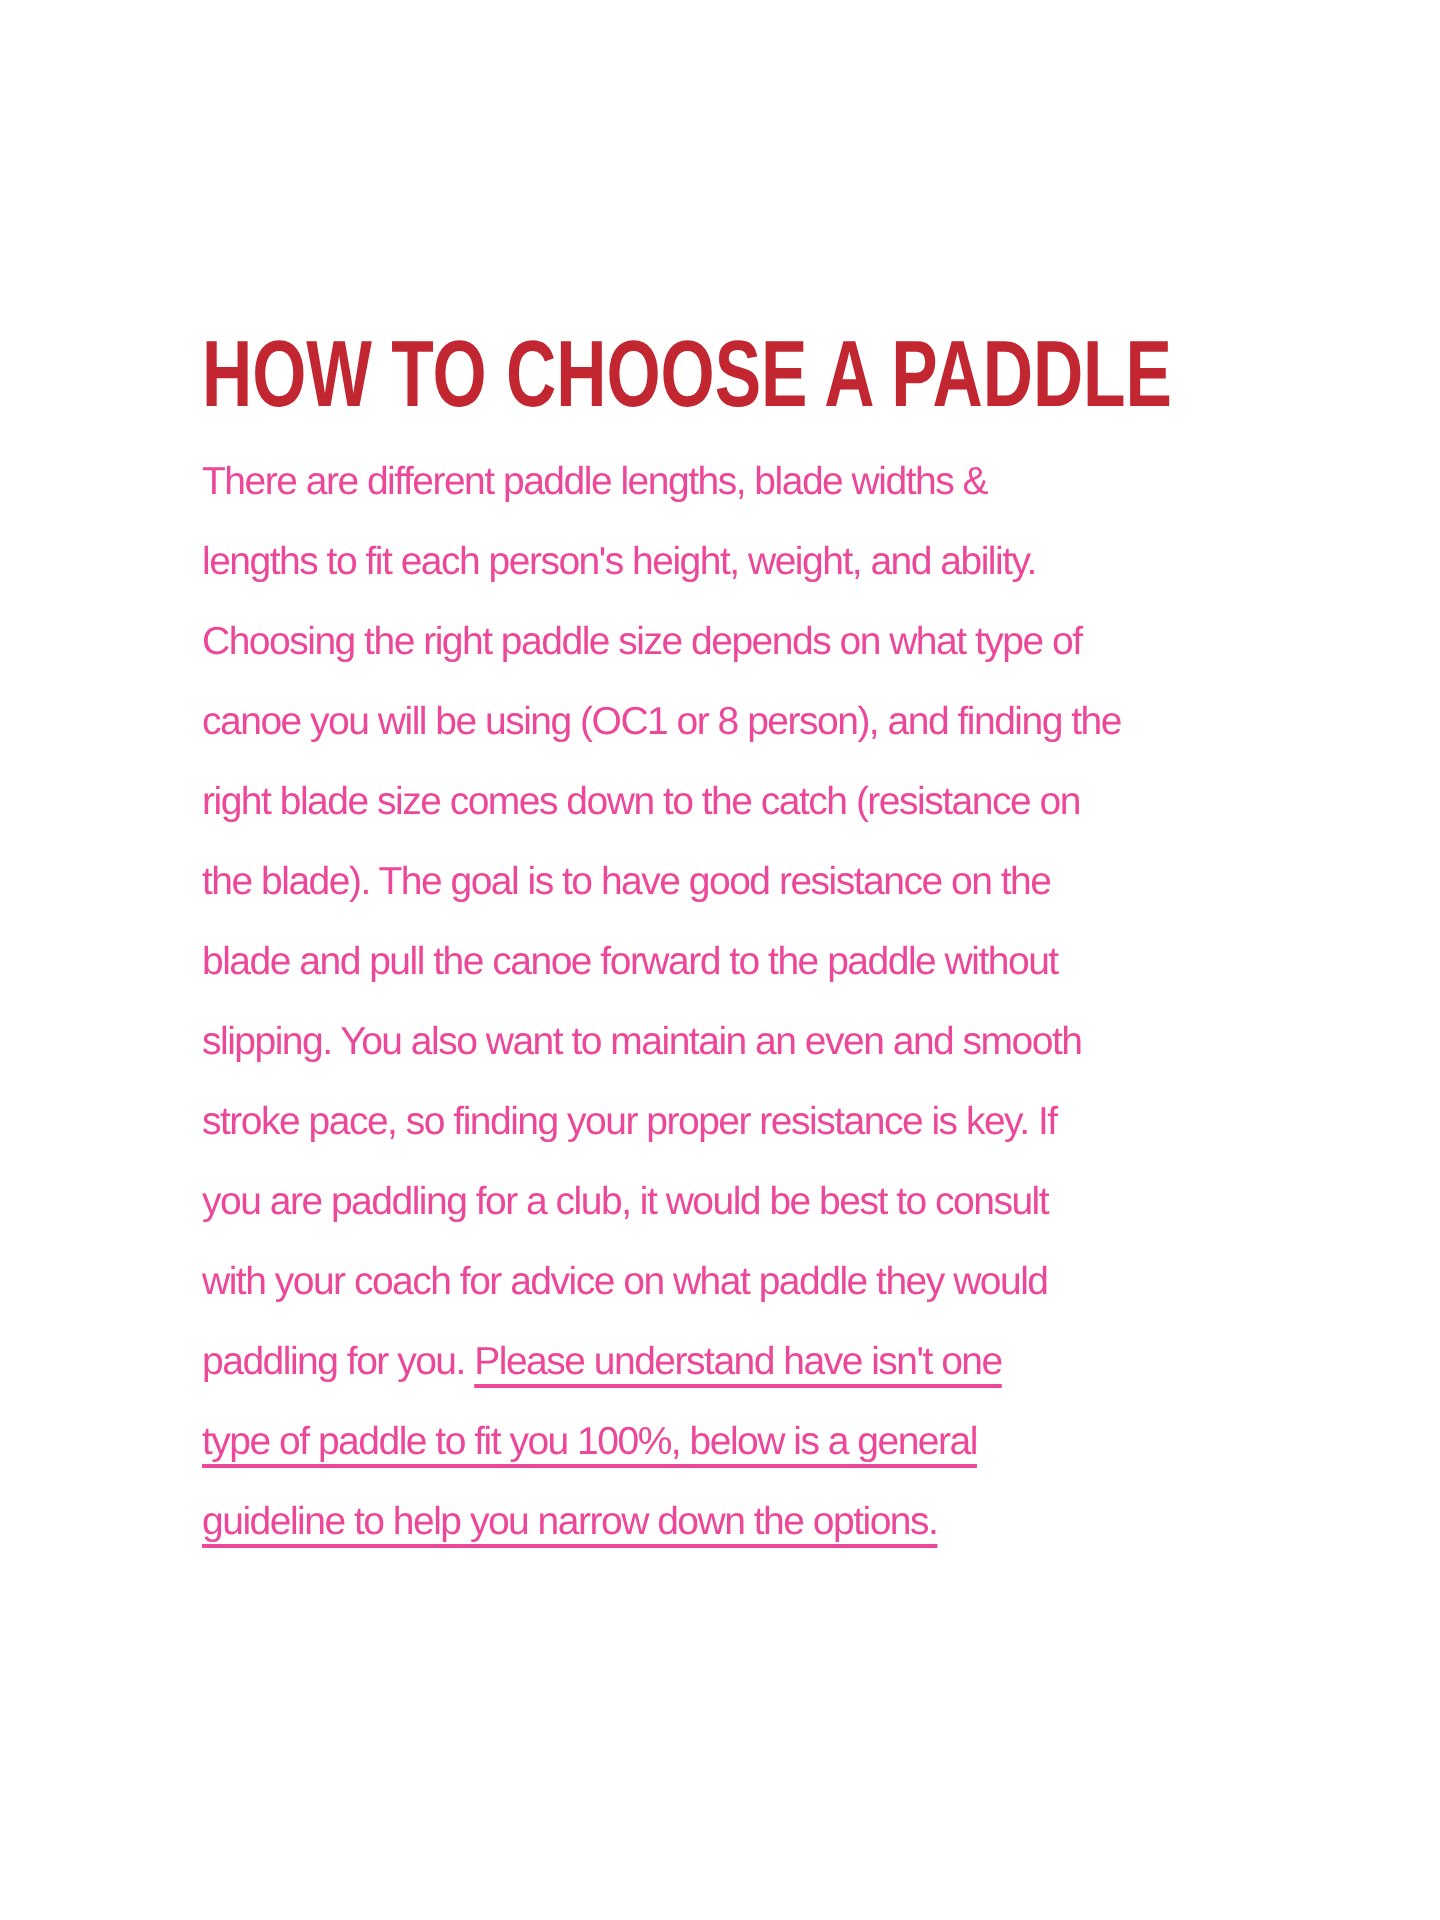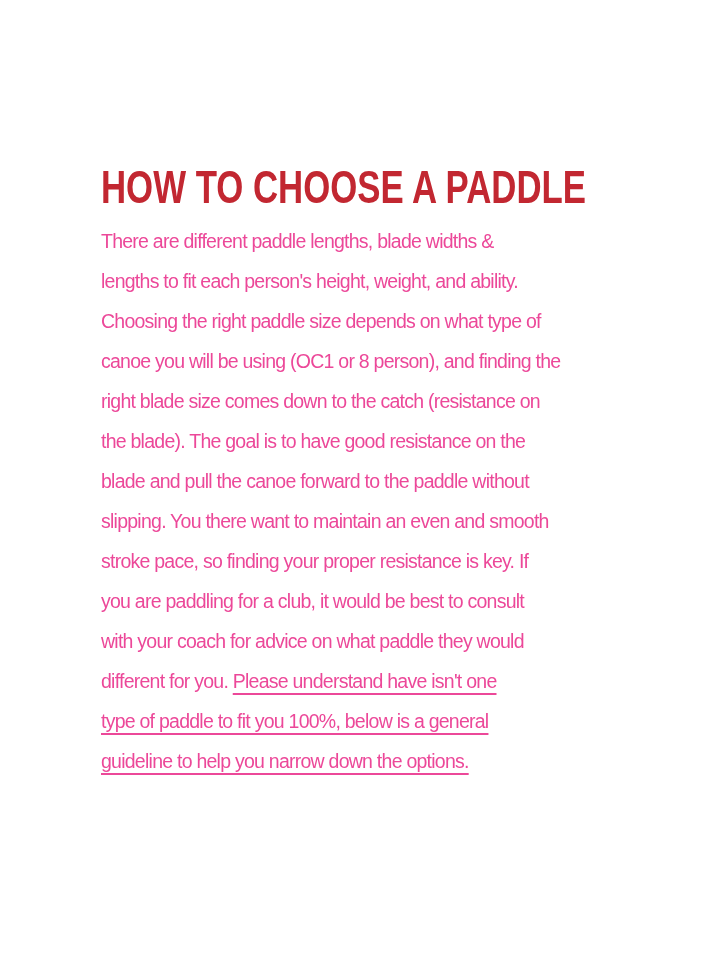--- a/index.html
+++ b/index.html
@@ -58,22 +58,22 @@
 
   <div class="body-copy" style="color: #ec4899;">
 
     <span class="body-line"><span>There are different paddle lengths, blade widths &amp;</span><span class="ul"></span></span>
     <span class="body-line"><span>lengths to fit each person's height, weight, and ability.</span><span class="ul"></span></span>
     <span class="body-line"><span>Choosing the right paddle size depends on what type of</span><span class="ul"></span></span>
     <span class="body-line"><span>canoe you will be using (OC1 or 8 person), and finding the</span><span class="ul"></span></span>
     <span class="body-line"><span>right blade size comes down to the catch (resistance on</span><span class="ul"></span></span>
     <span class="body-line"><span>the blade). The goal is to have good resistance on the</span><span class="ul"></span></span>
     <span class="body-line"><span>blade and pull the canoe forward to the paddle without</span><span class="ul"></span></span>
-    <span class="body-line"><span>slipping. You there want to maintain an even and smooth</span><span class="ul"></span></span>
+    <span class="body-line"><span>slipping. You also want to maintain an even and smooth</span><span class="ul"></span></span>
     <span class="body-line"><span>stroke pace, so finding your proper resistance is key. If</span><span class="ul"></span></span>
     <span class="body-line"><span>you are paddling for a club, it would be best to consult</span><span class="ul"></span></span>
     <span class="body-line"><span>with your coach for advice on what paddle they would</span><span class="ul"></span></span>
-    <span class="body-line"><span>different for you. </span><span class="ul">Please understand have isn't one</span></span>
+    <span class="body-line"><span>paddling for you. </span><span class="ul">Please understand have isn't one</span></span>
     <span class="body-line"><span></span><span class="ul">type of paddle to fit you 100%, below is a general</span></span>
     <span class="body-line"><span></span><span class="ul">guideline to help you narrow down the options.</span></span>
 
   </div>
 </div>
 
 </body></html>

